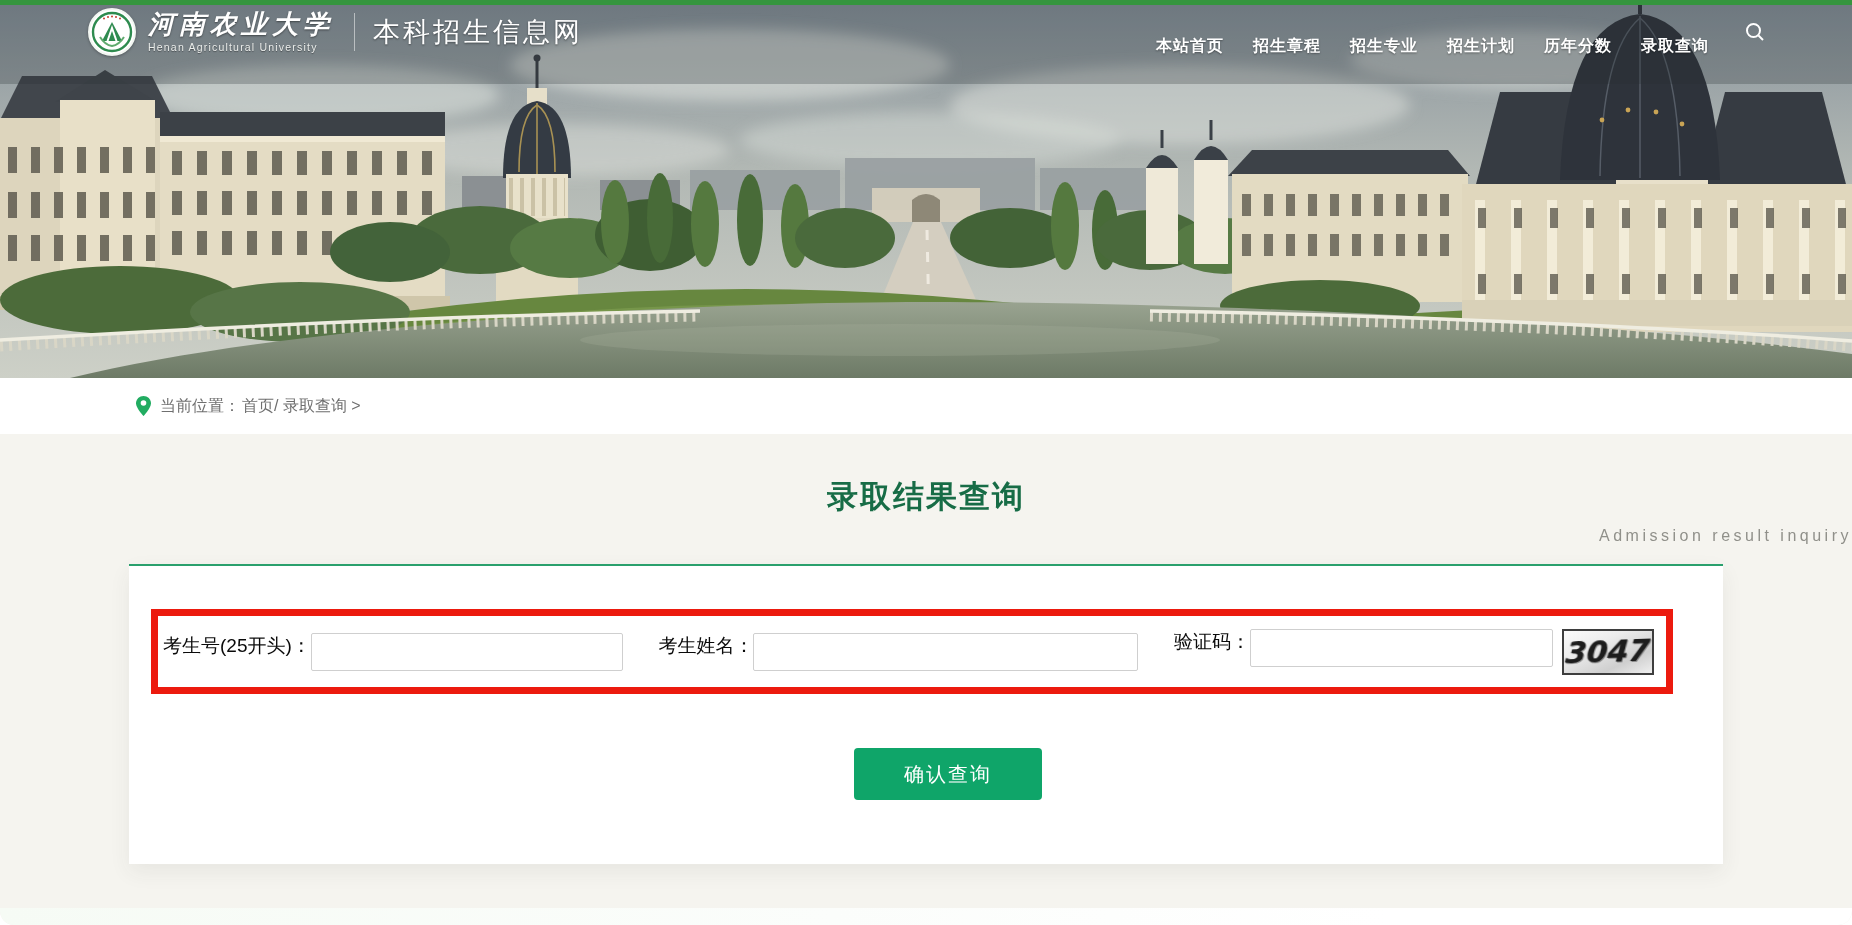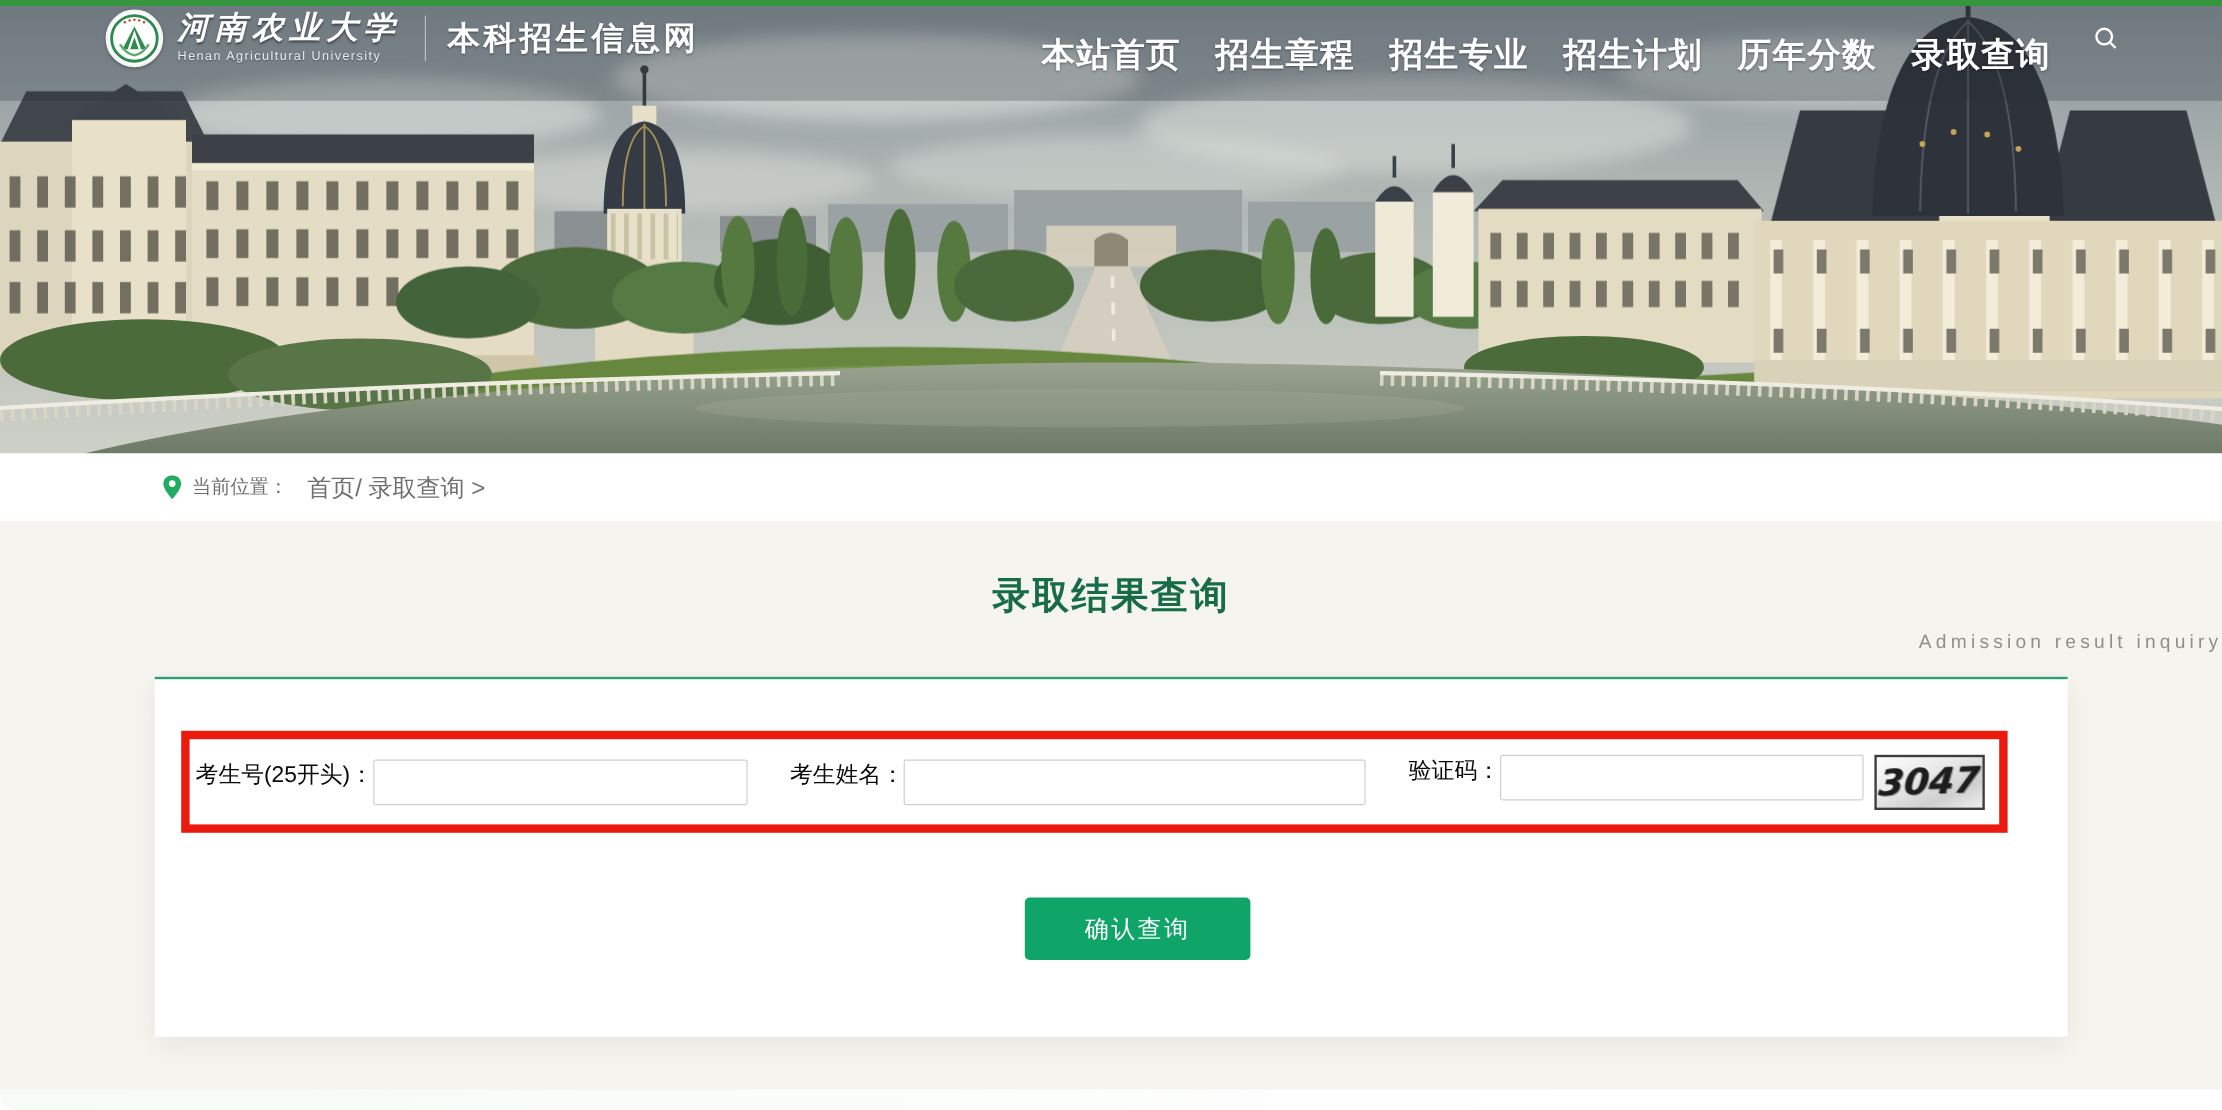--- a/index.html
+++ b/index.html
@@ -15,30 +15,30 @@
   .top-line { position:absolute; top:0; left:0; width:100%; height:5px; background:#35953e; z-index:6; }
 
   
   .header { position:absolute; top:5px; left:0; width:100%; height:54px; display:flex; align-items:center; justify-content:space-between; padding:0 86px 0 88px; z-index:5; }
   .brand { display:flex; align-items:center; cursor:pointer; }
   .logo { width:48px; height:48px; border-radius:50%; background:#fff; border:2px solid #f2f6f2; display:flex; align-items:center; justify-content:center; box-shadow:0 1px 3px rgba(0,0,0,.3); }
   .brand-names { margin-left:12px; line-height:1; }
   .brand-zh { font-family:"DejaVu Serif","Liberation Serif",serif; font-style:italic; font-weight:bold; font-size:26px; letter-spacing:5px; color:#ffffff; text-shadow:0 1px 2px rgba(0,0,0,.45); }
   .brand-en { margin-top:5px; font-size:10.5px; letter-spacing:1.2px; color:#eceeec; text-shadow:0 1px 1px rgba(0,0,0,.4); }
   .brand-divider { width:1px; height:38px; background:rgba(255,255,255,.5); margin:0 18px 0 20px; }
-  .site-title { font-size:27px; font-weight:bold; color:#ffffff; letter-spacing:3px; text-shadow:0 1px 2px rgba(0,0,0,.45); }
+  .site-title { font-size:27px; font-weight:normal; color:#ffffff; letter-spacing:3px; text-shadow:0 1px 2px rgba(0,0,0,.45); }
   .nav { display:flex; align-items:center; gap:29px; }
-  .nav a { color:#ffffff; text-decoration:none; font-size:28px; font-weight:600; letter-spacing:1px; text-shadow:0 1px 2px rgba(0,0,0,.4); cursor:pointer;margin-top:28px; }
+  .nav a { color:#ffffff; text-decoration:none; font-size:16px; font-weight:600; letter-spacing:1px; text-shadow:0 1px 2px rgba(0,0,0,.4); cursor:pointer;margin-top:28px; }
   .search-btn { margin-left:6px; background:none; border:none; cursor:pointer; display:flex; align-items:center; }
 
   
   .breadcrumb-bar { position:absolute; top:378px; left:0; width:100%; height:56px; background:#ffffff; display:flex; align-items:center; padding-left:136px; }
   .pin { margin-right:9px; display:flex; align-items:center; }
   .crumb-label { font-size:16px; color:#6f6f6f; }
-  .crumb-path { font-size:20px; color:#6f6f6f; cursor:pointer; margin-left:16px; }
+  .crumb-path { font-size:16px; color:#6f6f6f; cursor:pointer; margin-left:2px; }
 
   
   .main { position:absolute; top:434px; left:0; width:100%; padding-top:42px; }
   .q-title { text-align:center; font-size:31px; font-weight:bold; color:#176c46; letter-spacing:2px; }
   .q-sub { margin-top:9px; text-align:right; font-size:16px; color:#90908a; letter-spacing:3.5px; }
 
   .card { width:1594px; margin:19px auto 0; background:#ffffff; border-top:2px solid #2aa06d; box-shadow:0 8px 20px rgba(60,60,50,.07); padding:43px 0 64px; }
 
   .highlight-row { margin:0 50px 0 22px; height:85px; border:7px solid #ec1a0e; display:flex; align-items:center; justify-content:space-between; padding:0 12px 0 5px; }
   .field-group { display:flex; align-items:flex-start; }

